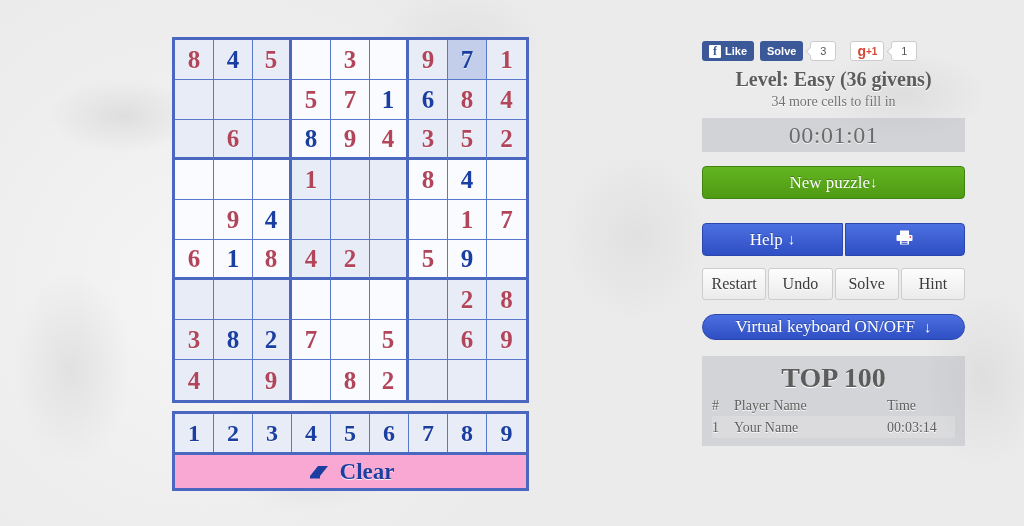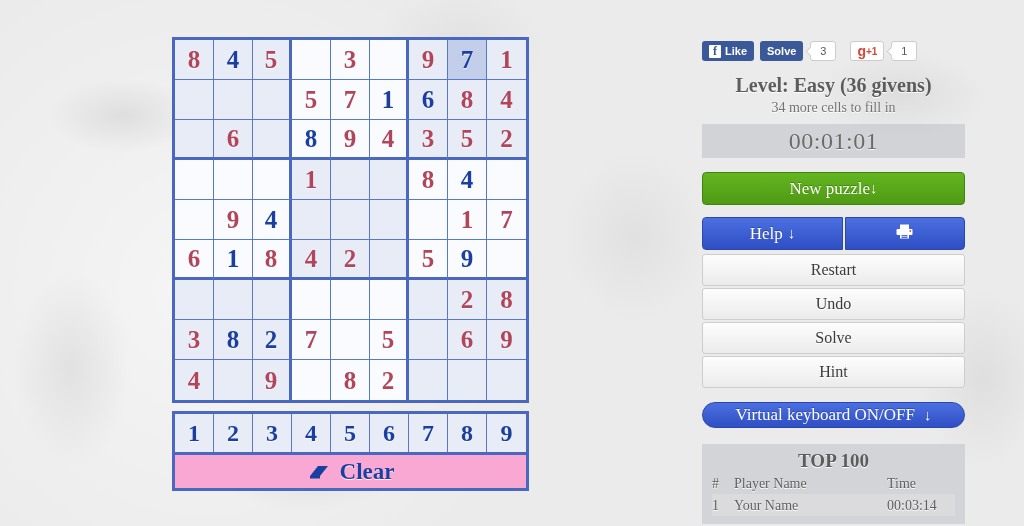--- a/index.html
+++ b/index.html
@@ -183,21 +183,21 @@
     cursor: pointer;
     font-family: "Liberation Sans", sans-serif;
     font-size: 12px;
     font-weight: bold;
   }
   .gplus .g { color: #d34836; font-size: 14px; }
   .gplus .p1 { color: #d34836; font-size: 10px; }
 
   #level {
     text-align: center;
-    margin-top: 12px;
+    margin-top: 6px;
     font-size: 20px;
     font-weight: bold;
     color: #5c5c5c;
     text-shadow: 0 1px 0 #fff;
     font-family: "Liberation Serif", serif;
   }
   #remaining {
     text-align: center;
     margin-top: 3px;
     font-size: 14px;
@@ -229,21 +229,21 @@
   #new-puzzle {
     margin-top: 14px;
     height: 33px;
     background: linear-gradient(to bottom, #63b521 0%, #4f9a14 100%);
     border: 1px solid #3f8310;
     border-radius: 4px;
     color: #fff;
     font-size: 17px;
   }
   #row-help {
-    margin-top: 12px;
+    margin-top: 24px;
     display: flex;
     gap: 2px;
   }
   #help-btn {
     flex: 1 1 54%;
     height: 33px;
     background: linear-gradient(to bottom, #4b6fe0 0%, #2f4fc4 100%);
     border: 1px solid #2a47ad;
     border-radius: 4px 0 0 4px;
     color: #fff;
@@ -253,23 +253,23 @@
   #print-btn {
     flex: 1 1 46%;
     height: 33px;
     background: linear-gradient(to bottom, #4b6fe0 0%, #2f4fc4 100%);
     border: 1px solid #2a47ad;
     border-radius: 0 4px 4px 0;
     color: #fff;
   }
 
   #grey-btns {
-    margin-top: 4px;
+    margin-top: 12px;
     display: grid;
-    grid-template-columns: 1fr;
+    grid-template-columns: 1fr 1fr 1fr 1fr;
     gap: 2px;
   }
   .gbtn {
     height: 32px;
     background: linear-gradient(to bottom, #fdfdfd 0%, #ebebeb 100%);
     border: 1px solid #cdcdcd;
     border-radius: 3px;
     color: #3b3b3b;
     font-size: 16px;
     text-shadow: 0 1px 0 #fff;
@@ -286,21 +286,21 @@
     gap: 9px;
   }
 
   #top100 {
     margin-top: 16px;
     background: rgba(150,155,165,.28);
     padding: 6px 10px 8px;
   }
   #top100-title {
     text-align: center;
-    font-size: 19px;
+    font-size: 28px;
     font-weight: bold;
     color: #5c5c5c;
     text-shadow: 0 1px 0 #fff;
   }
   #score-head, .score-row {
     display: grid;
     grid-template-columns: 22px 1fr 68px;
     font-size: 14px;
     color: #5e5e5e;
     text-shadow: 0 1px 0 #fff;

